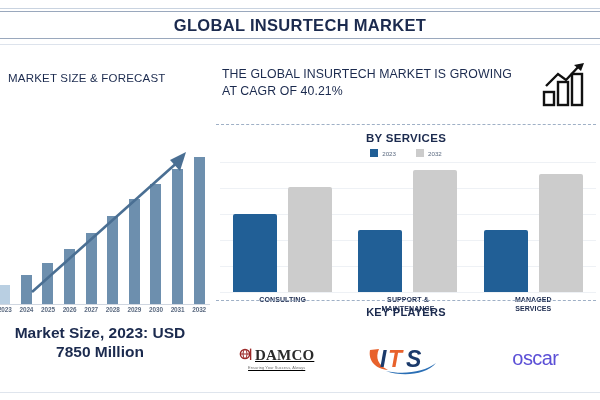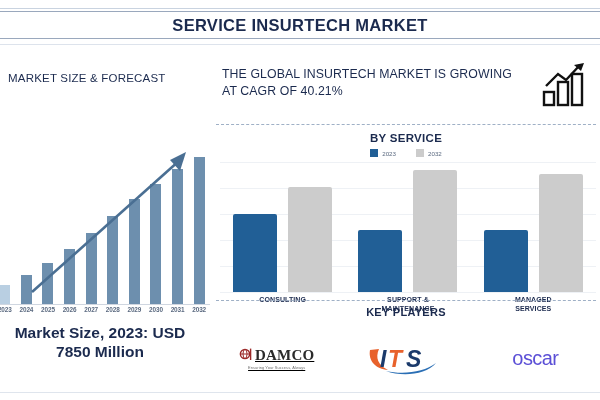--- a/index.html
+++ b/index.html
@@ -179,21 +179,21 @@
     background: #dfe5ed;
   }
 </style>
 </head>
 <body>
 
 <div id="page">
 
   <div class="hdr-rule-top"></div>
   <div class="hdr-band">
-    <div class="hdr-title">SERVICE INSURTECH MARKET</div>
+    <div class="hdr-title">GLOBAL INSURTECH MARKET</div>
   </div>
   <div class="hdr-rule-bot"></div>
 
   <div id="left">
 
     <div class="left-heading">MARKET SIZE &amp; FORECAST</div>
 
 
     <div class="left-chart">
       <div class="lbars" id="left-bars">
@@ -261,21 +261,21 @@
     <svg class="chart-icon" viewBox="0 0 44 46">
       <rect x="2" y="30" width="10" height="13" fill="none" stroke="#111" stroke-width="2.4"></rect>
       <rect x="16" y="20" width="10" height="23" fill="none" stroke="#111" stroke-width="2.4"></rect>
       <rect x="30" y="12" width="10" height="31" fill="none" stroke="#111" stroke-width="2.4"></rect>
       <polyline points="4,24 16,12 24,18 38,3" fill="none" stroke="#111" stroke-width="2.4"></polyline>
       <polygon points="42,1 32,3 39,9" fill="#111"></polygon>
     </svg>
 
     <div class="dashed-sep sep-1"></div>
 
-    <div class="by-service">BY SERVICE</div>
+    <div class="by-service">BY SERVICES</div>
 
     <div class="legend" id="svc-legend">
         <div class="lg-item">
           <span class="lg-sw blue"></span>
           <span class="lg-tx">2023</span>
         </div>
         <div class="lg-item">
           <span class="lg-sw gray"></span>
           <span class="lg-tx">2032</span>
         </div>

